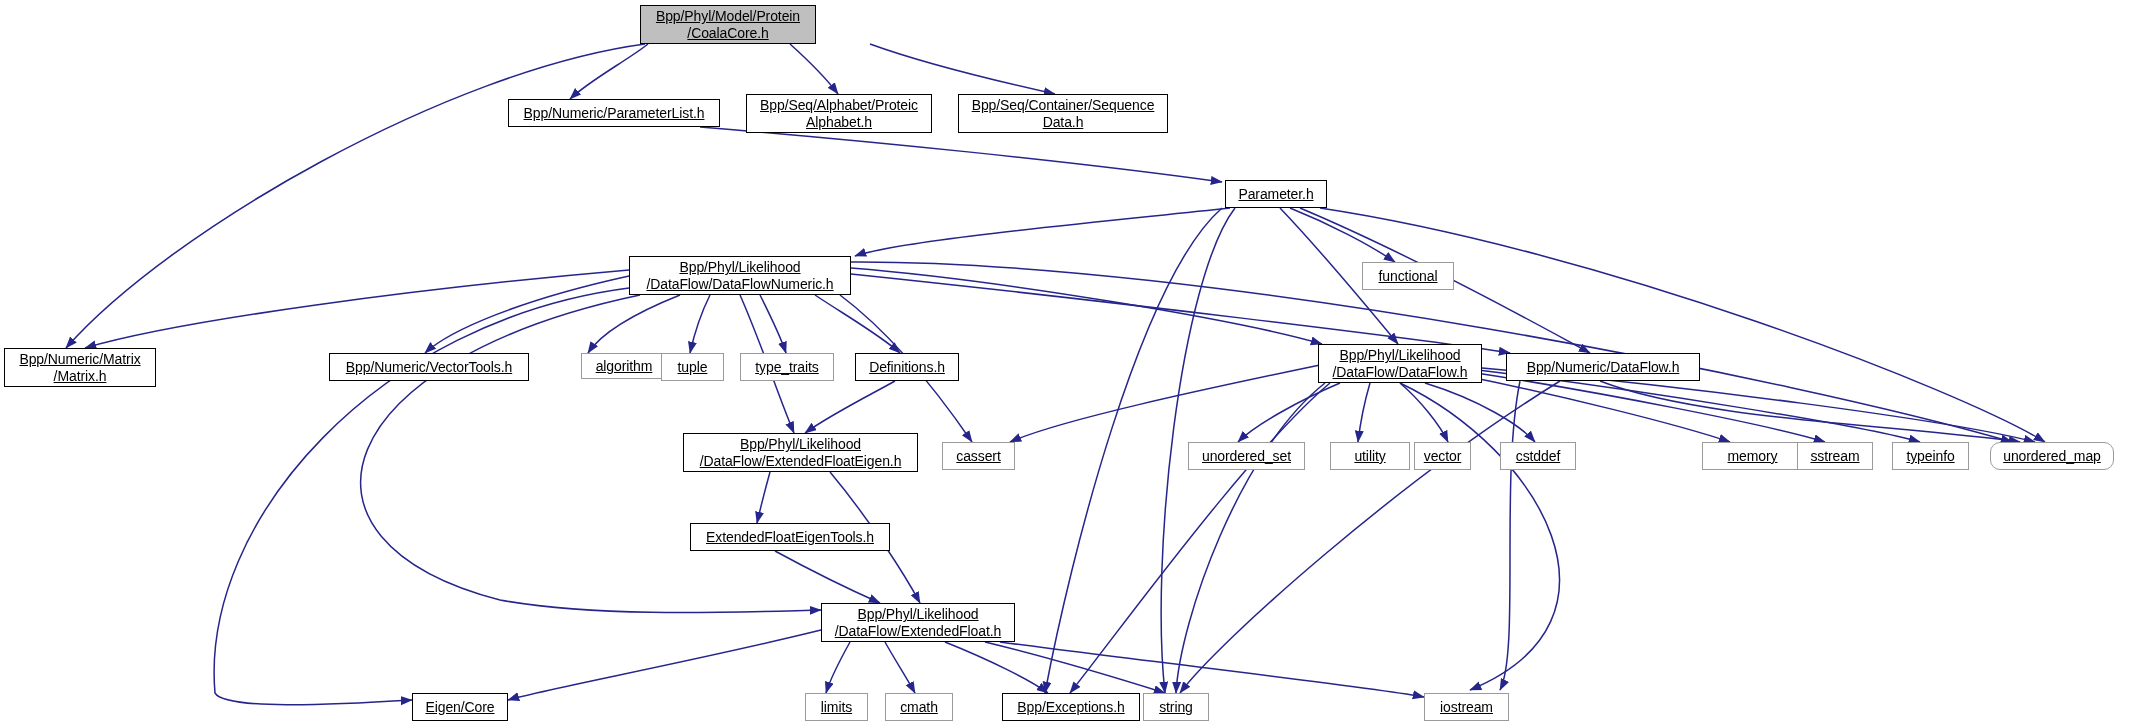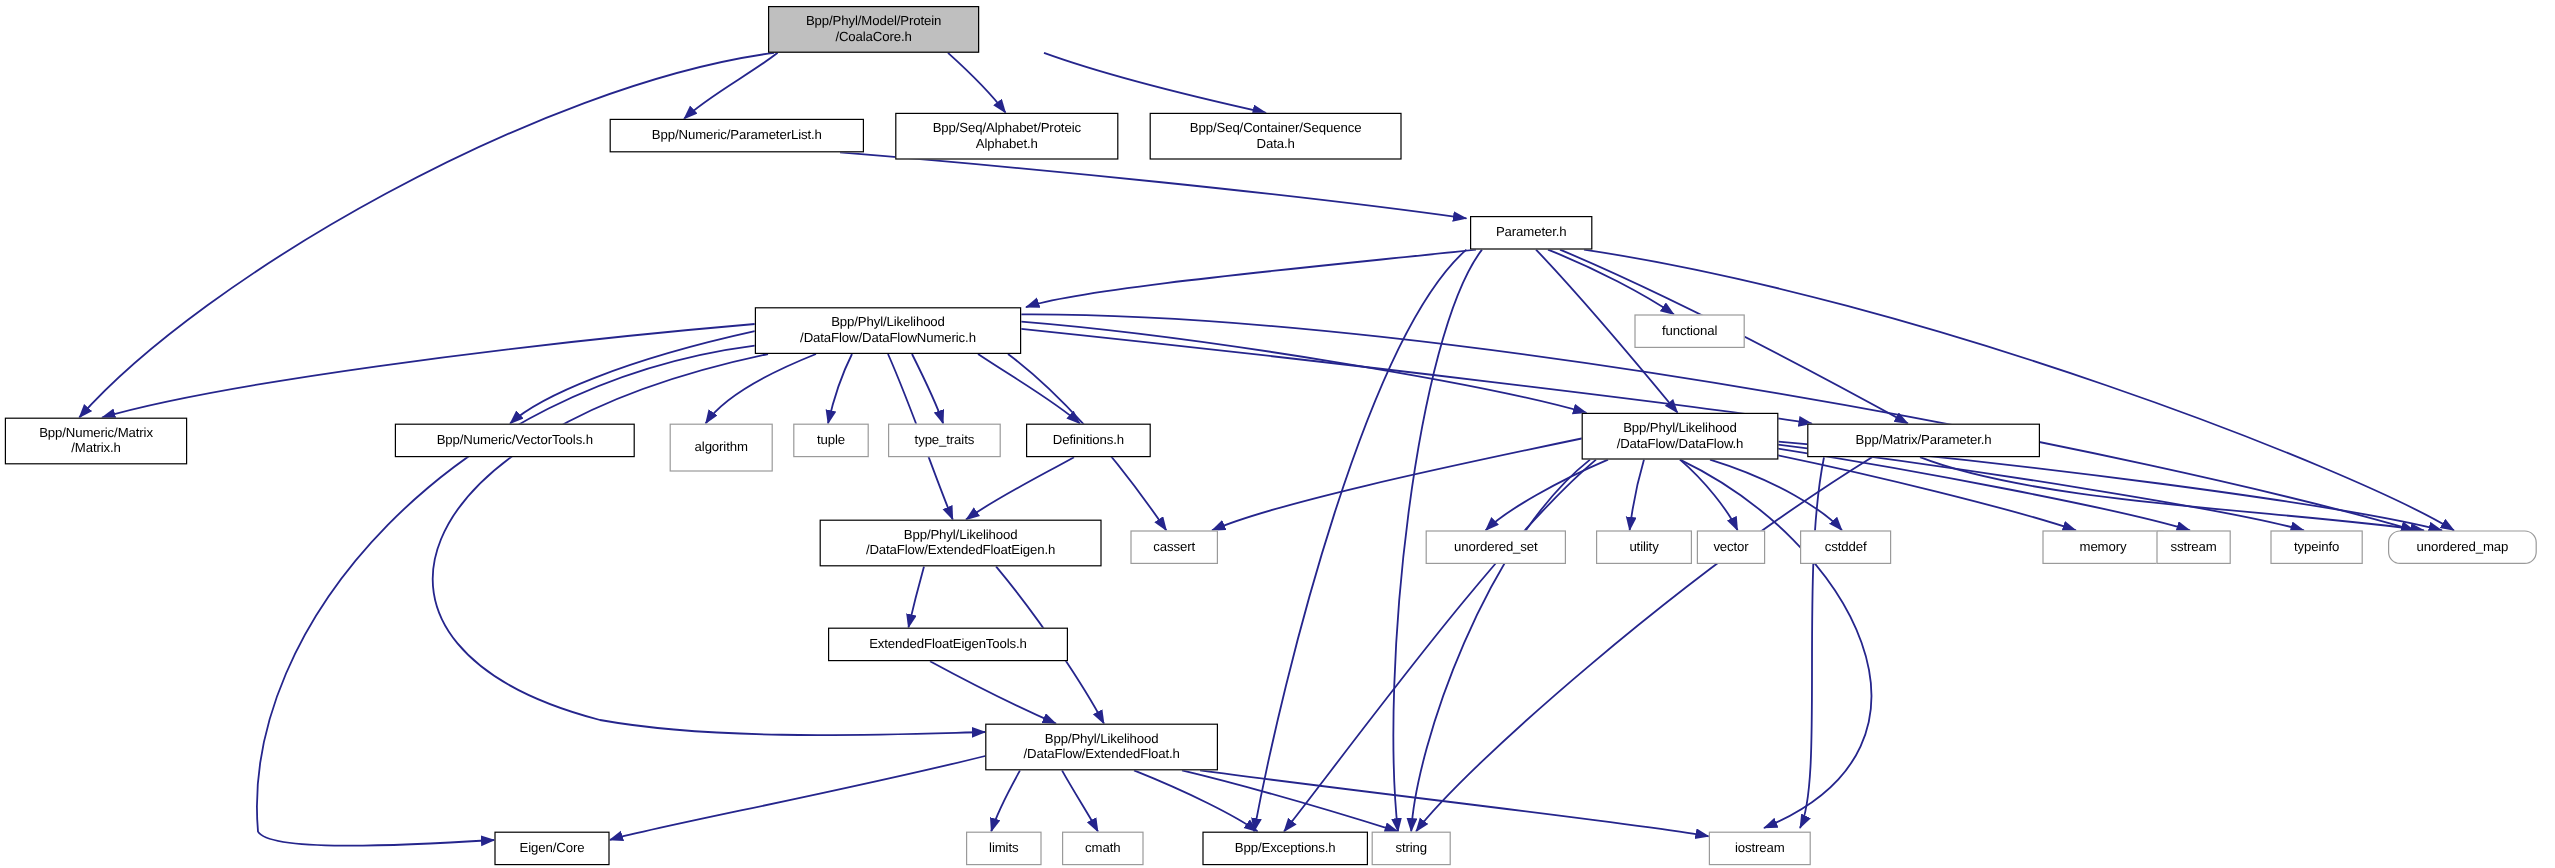--- a/index.html
+++ b/index.html
@@ -27,26 +27,27 @@
   .node {
     position: absolute;
     box-sizing: border-box;
     display: flex;
     align-items: center;
     justify-content: center;
     text-align: center;
     color: #000000;
     background: #ffffff;
     border: 1px solid #000000;
-    font-size: 11px;
+    font-size: 14px;
     line-height: 1.16;
     letter-spacing: -0.1px;
     white-space: pre-line;
     padding: 0 4px;
     cursor: default;
+    text-decoration: underline;
   }
   .node.sys {
     border: 1px solid #9a9a9a;
   }
   .node.root {
     background: #bfbfbf;
     border: 1px solid #000000;
   }
   .node.thick {
     border-width: 1.5px;
@@ -123,36 +124,36 @@
 Alphabet.h</div>
       <div class="node thick" style="left: 958px; top: 94px; width: 210px; height: 39px;">Bpp/Seq/Container/Sequence
 Data.h</div>
       <div class="node thick" style="left: 1225px; top: 180px; width: 102px; height: 28px;">Parameter.h</div>
       <div class="node sys" style="left: 1362px; top: 262px; width: 92px; height: 28px;">functional</div>
       <div class="node thick" style="left: 629px; top: 256px; width: 222px; height: 39px;">Bpp/Phyl/Likelihood
 /DataFlow/DataFlowNumeric.h</div>
       <div class="node thick" style="left: 4px; top: 348px; width: 152px; height: 39px;">Bpp/Numeric/Matrix
 /Matrix.h</div>
       <div class="node thick" style="left: 329px; top: 353px; width: 200px; height: 28px;">Bpp/Numeric/VectorTools.h</div>
-      <div class="node sys" style="left: 558px; top: 353px; width: 86px; height: 40px;">algorithm</div>
+      <div class="node sys" style="left: 581px; top: 353px; width: 86px; height: 26px;">algorithm</div>
       <div class="node sys" style="left: 661px; top: 353px; width: 63px; height: 28px;">tuple</div>
       <div class="node sys" style="left: 740px; top: 353px; width: 94px; height: 28px;">type_traits</div>
       <div class="node thick" style="left: 855px; top: 353px; width: 104px; height: 28px;">Definitions.h</div>
       <div class="node thick" style="left: 1318px; top: 344px; width: 164px; height: 39px;">Bpp/Phyl/Likelihood
 /DataFlow/DataFlow.h</div>
-      <div class="node thick" style="left: 1506px; top: 353px; width: 194px; height: 28px;">Bpp/Matrix/Parameter.h</div>
+      <div class="node thick" style="left: 1506px; top: 353px; width: 194px; height: 28px;">Bpp/Numeric/DataFlow.h</div>
       <div class="node thick" style="left: 683px; top: 433px; width: 235px; height: 39px;">Bpp/Phyl/Likelihood
 /DataFlow/ExtendedFloatEigen.h</div>
       <div class="node sys" style="left: 942px; top: 442px; width: 73px; height: 28px;">cassert</div>
       <div class="node sys" style="left: 1188px; top: 442px; width: 117px; height: 28px;">unordered_set</div>
       <div class="node sys" style="left: 1330px; top: 442px; width: 80px; height: 28px;">utility</div>
       <div class="node sys" style="left: 1414px; top: 442px; width: 57px; height: 28px;">vector</div>
       <div class="node sys" style="left: 1500px; top: 442px; width: 76px; height: 28px;">cstddef</div>
       <div class="node sys" style="left: 1702px; top: 442px; width: 101px; height: 28px;">memory</div>
-      <div class="node sys" style="left: 1797px; top: 442px; width: 62px; height: 28px;">sstream</div>
+      <div class="node sys" style="left: 1797px; top: 442px; width: 76px; height: 28px;">sstream</div>
       <div class="node sys" style="left: 1892px; top: 442px; width: 77px; height: 28px;">typeinfo</div>
       <div class="node sys" style="left: 1990px; top: 442px; width: 124px; height: 28px; border-radius: 10px;">unordered_map</div>
       <div class="node thick" style="left: 690px; top: 523px; width: 200px; height: 28px;">ExtendedFloatEigenTools.h</div>
       <div class="node thick" style="left: 821px; top: 603px; width: 194px; height: 39px;">Bpp/Phyl/Likelihood
 /DataFlow/ExtendedFloat.h</div>
       <div class="node thick" style="left: 412px; top: 693px; width: 96px; height: 28px;">Eigen/Core</div>
       <div class="node sys" style="left: 805px; top: 693px; width: 63px; height: 28px;">limits</div>
       <div class="node sys" style="left: 885px; top: 693px; width: 68px; height: 28px;">cmath</div>
       <div class="node thick" style="left: 978px; top: 693px; width: 138px; height: 28px; margin-left: 24px;">Bpp/Exceptions.h</div>
       <div class="node sys" style="left: 1143px; top: 693px; width: 66px; height: 28px;">string</div>

